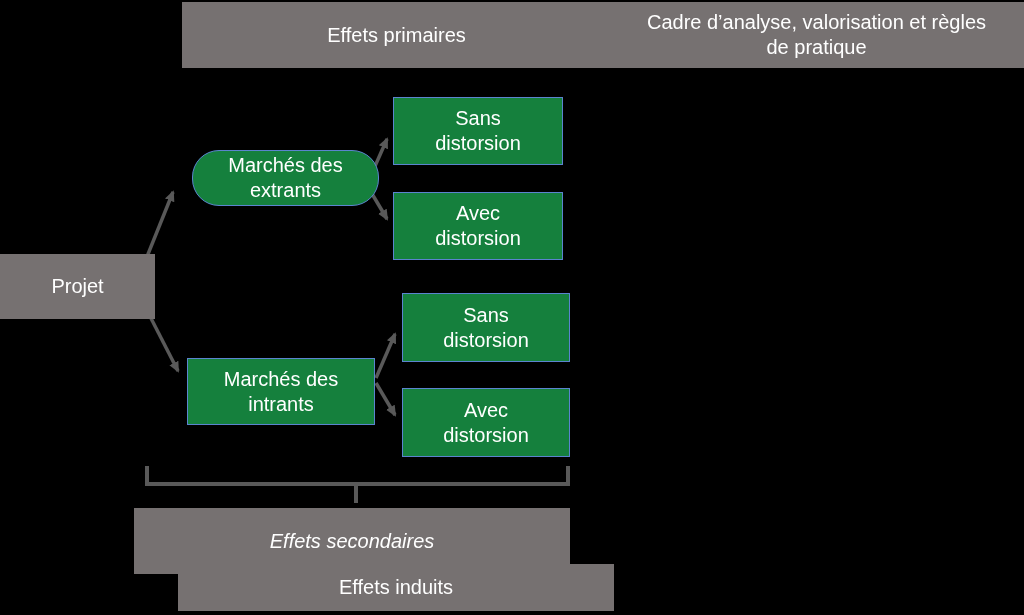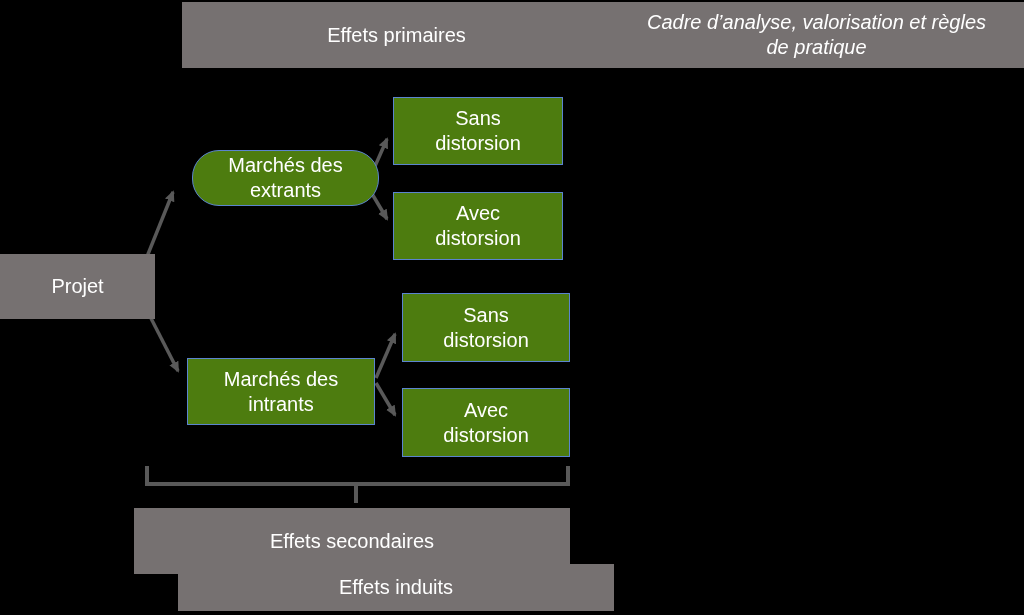--- a/index.html
+++ b/index.html
@@ -22,48 +22,48 @@
     align-items: center;
     justify-content: center;
     text-align: center;
     box-sizing: border-box;
     font-size: 20px;
     line-height: 25px;
     color: #ffffff;
   }
   .gray { background: #767171; }
   .blue {
-    background: #4d7c0f;
+    background: #15803d;
     border: 1px solid #5B84CF;
   }
   .lbl { display: inline-block; }
 
   
   .header-left   { left: 134px; top: 2px;  width: 429px; height: 66px; margin-left: 48px; }
   .header-right  { left: 609px; top: 2px;  width: 415px; height: 66px; }
-  .header-right .lbl { max-width: 350px; font-style: italic; }
+  .header-right .lbl { max-width: 350px; }
 
   
   .projet        { left: 0px;   top: 254px; width: 155px; height: 65px; }
 
   
   .extrants      { left: 192px; top: 150px; width: 187px; height: 56px; border-radius: 27px; }
   .sans-top      { left: 393px; top: 97px;  width: 170px; height: 68px; }
   .avec-top      { left: 393px; top: 192px; width: 170px; height: 68px; }
 
   
   .intrants      { left: 187px; top: 346px; width: 188px; height: 67px; margin-top: 12px; }
   .sans-bottom   { left: 402px; top: 293px; width: 168px; height: 69px; }
   .avec-bottom   { left: 402px; top: 388px; width: 168px; height: 69px; }
 
   .market .lbl    { max-width: 150px; }
   .distorsion .lbl{ max-width: 112px; }
 
   
-  .secondaires   { left: 134px; top: 508px; width: 436px; height: 66px; }
+  .secondaires   { left: 134px; top: 508px; width: 436px; height: 66px; font-style: italic; }
   .induits       { left: 134px; top: 564px; width: 436px; height: 47px; margin-left: 44px; }
 
   
   .connectors {
     position: absolute;
     left: 0; top: 0;
     width: 1024px;
     height: 615px;
     pointer-events: none;
   }

